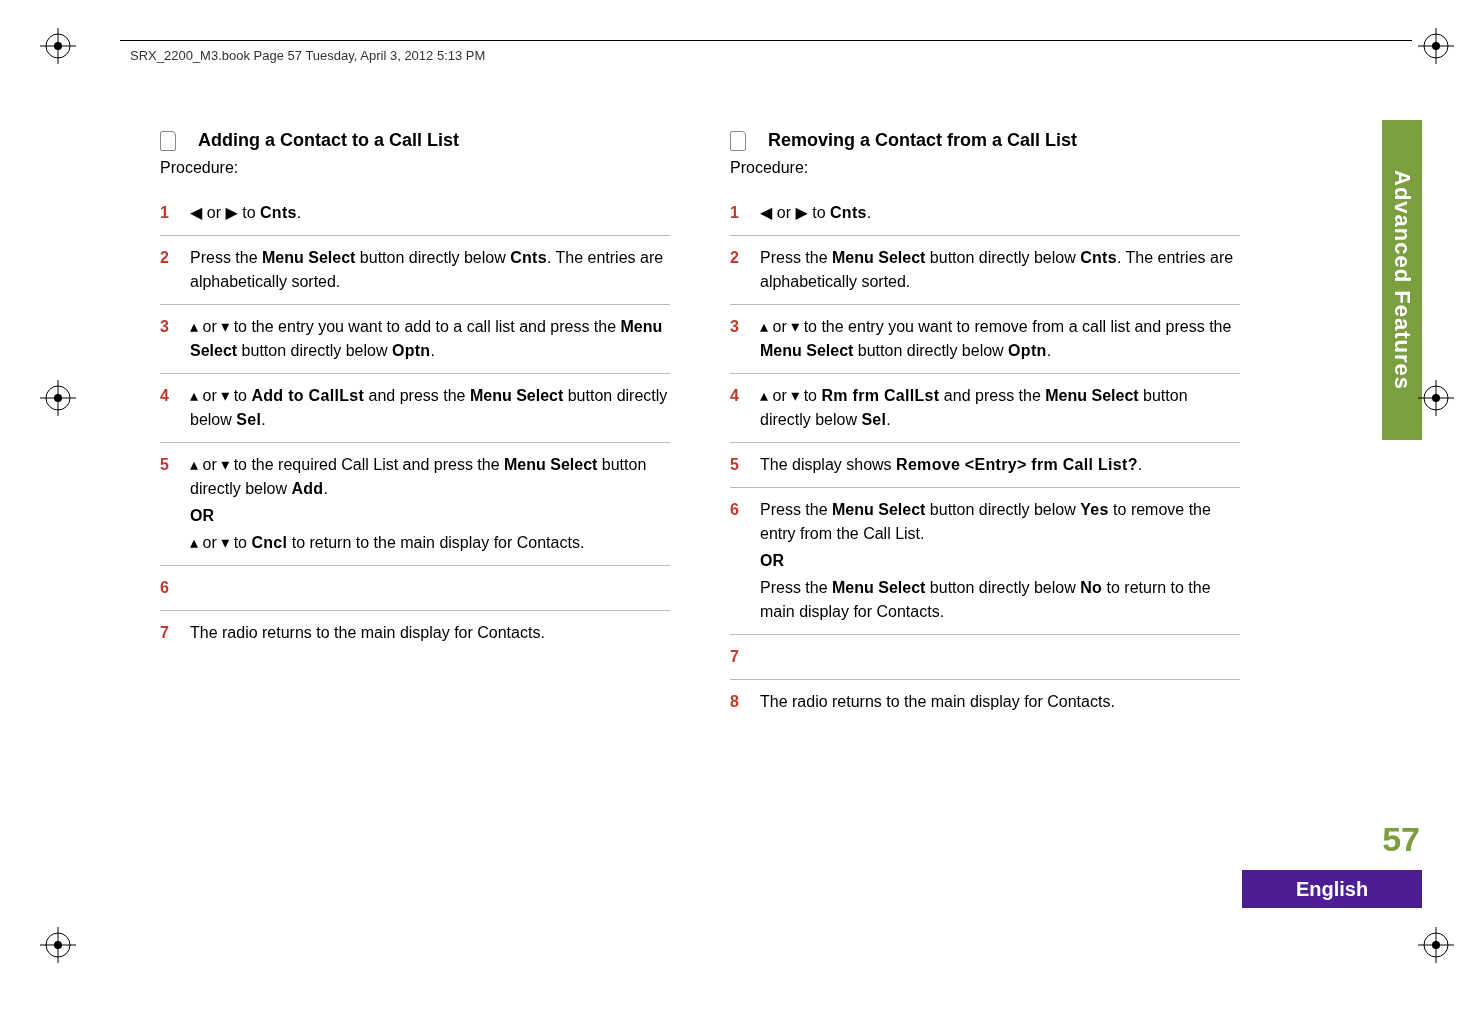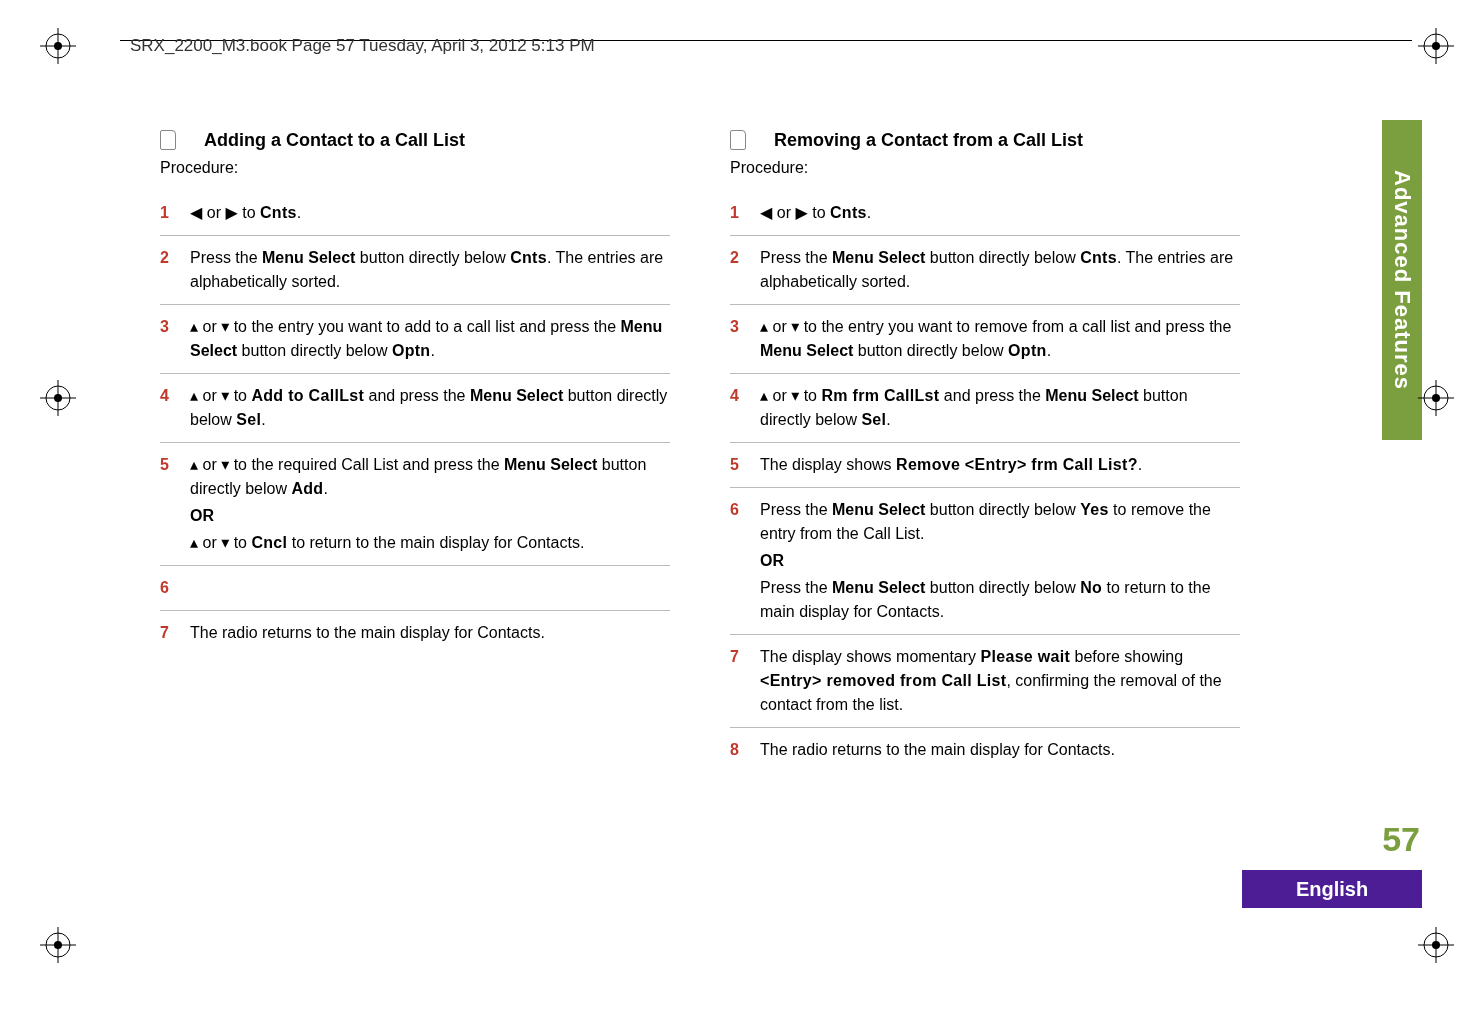--- a/index.html
+++ b/index.html
@@ -13,41 +13,41 @@
   }
   .header-line {
     position: absolute;
     top: 40px;
     left: 120px;
     right: 50px;
     border-top: 1px solid #000;
   }
   .header-text {
     position: absolute;
-    top: 36px;
+    top: 48px;
     left: 130px;
-    font-size: 17px;
+    font-size: 13px;
     color: #333;
   }
   .content-wrap {
     position: absolute;
     top: 130px;
     left: 160px;
     width: 1080px;
     display: flex;
     gap: 60px;
   }
   .column { width: 510px; }
   .section-title {
     font-size: 18px;
     font-weight: bold;
     margin-bottom: 8px;
     display: flex;
-    align-items: flex-start;
-    gap: 28px;
+    align-items: flex-end;
+    gap: 22px;
   }
   .note-icon {
     width: 16px;
     height: 20px;
     border: 1.5px solid #888;
     border-radius: 2px 4px 2px 2px;
     position: relative;
     display: inline-block;
     flex-shrink: 0;
   }
@@ -239,23 +239,20 @@
       <div class="step-num">6</div>
       <div class="step-body">
         <span>Press the </span><span class="bold">Menu Select</span><span> button directly below </span><span class="ui-font">Yes</span><span> to remove the entry from the Call List.</span>
         <span class="or-label">OR</span>
         <span>Press the </span><span class="bold">Menu Select</span><span> button directly below </span><span class="ui-font">No</span><span> to return to the main display for Contacts.</span>
       </div>
     </div>
 
     <div class="step">
       <div class="step-num">7</div>
-      <div class="step-body">
-        <span>The display shows momentary </span><span class="ui-font">Please wait</span><span> before showing </span><span class="ui-font">&lt;Entry&gt; removed from Call List</span><span>, confirming the removal of the contact from the list.</span>
-      </div>
     </div>
 
     <div class="step">
       <div class="step-num">8</div>
       <div class="step-body">
         <span>The radio returns to the main display for Contacts.</span>
       </div>
     </div>
   </div>
 </div>

